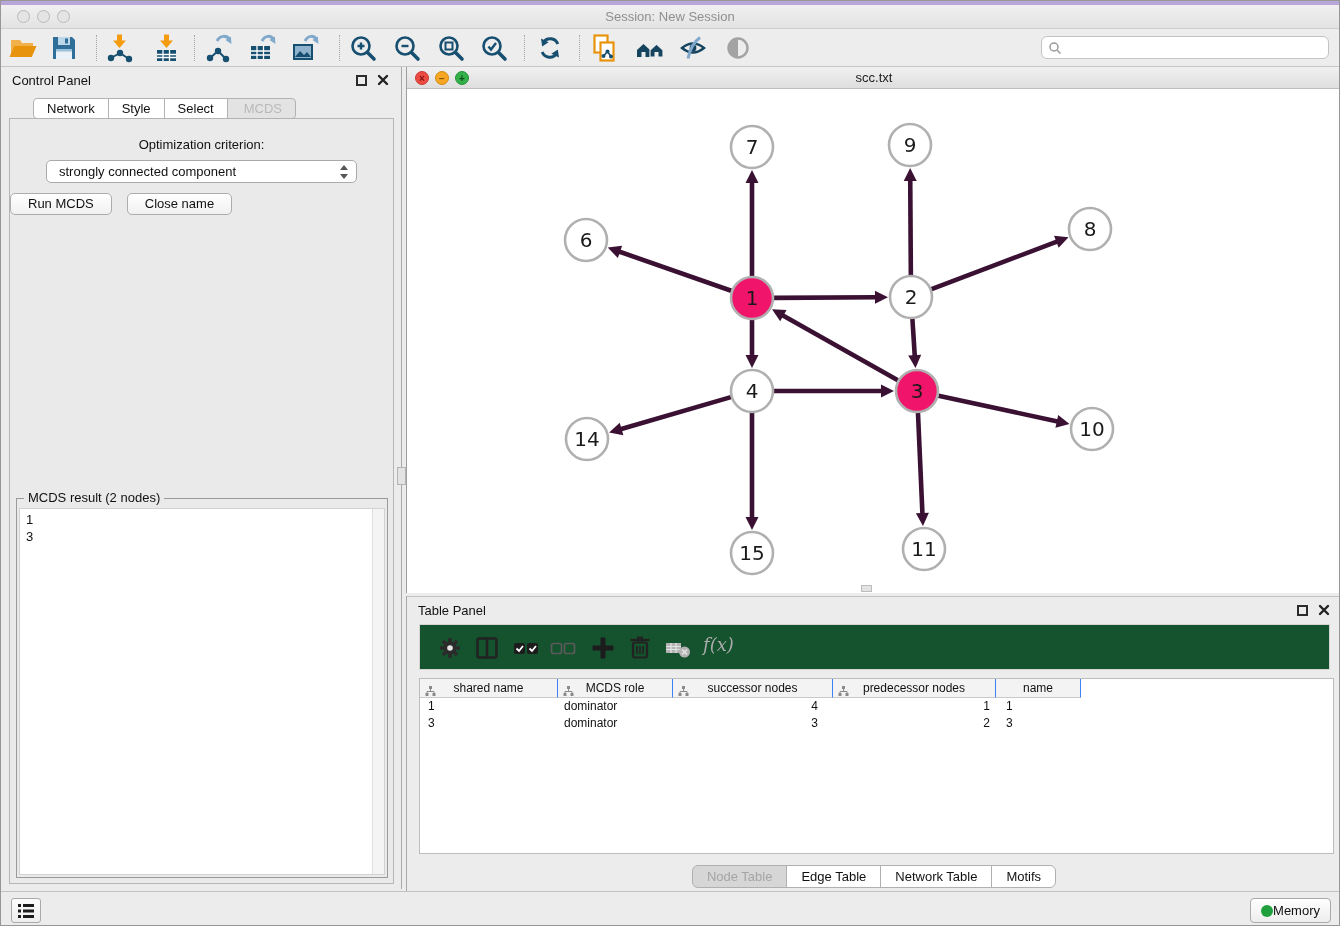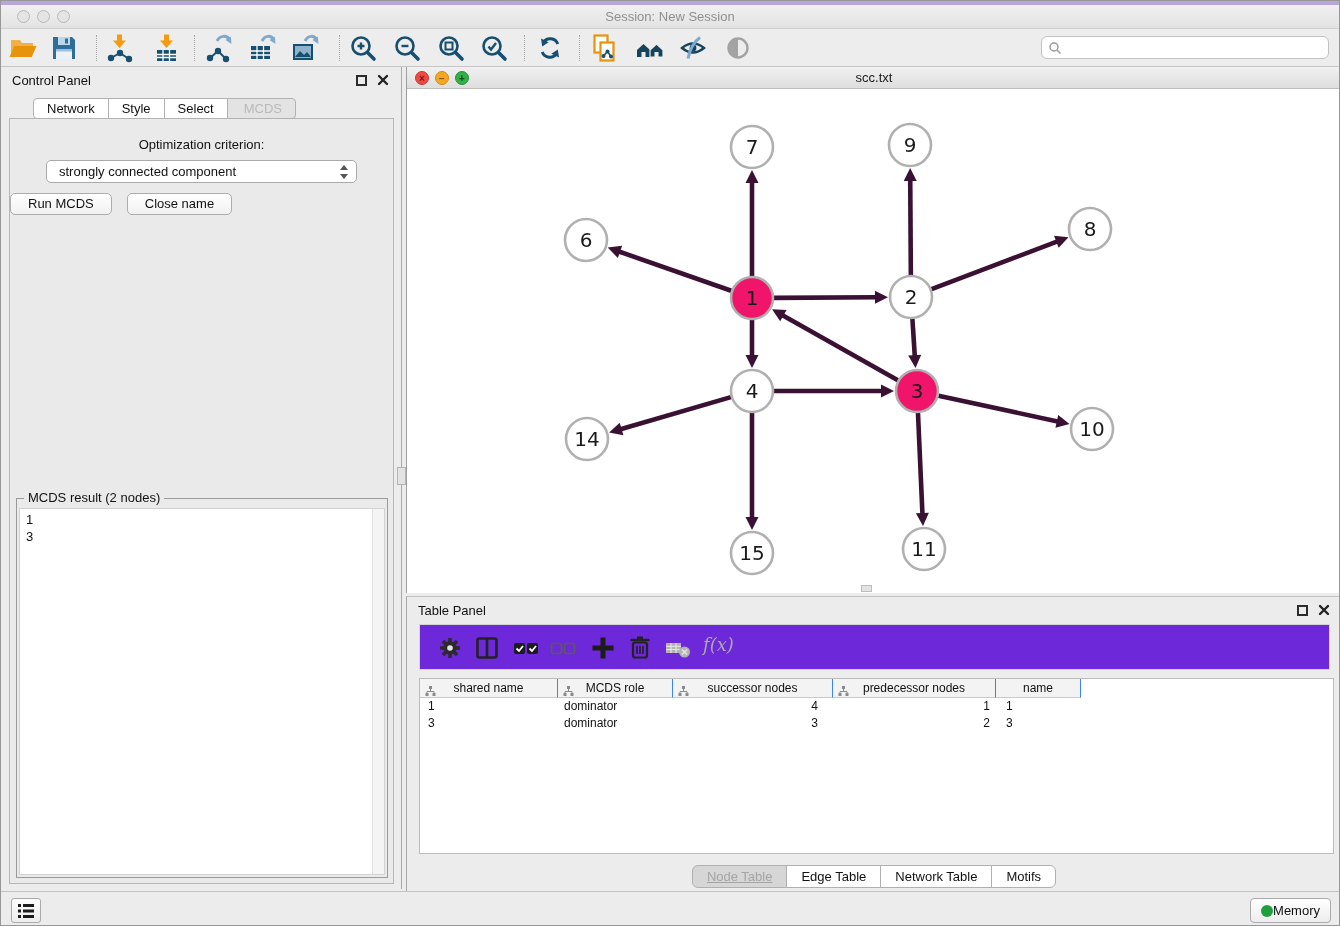--- a/index.html
+++ b/index.html
@@ -78,21 +78,21 @@
 
   .vsplit-handle { position:absolute; left:396px; top:466px; width:9px; height:18px;
                    background:#e3e3e3; border:1px solid #b5b5b5; z-index:5; }
   .hsplit-handle { position:absolute; left:860px; top:584px; width:11px; height:7px;
                    background:#e3e3e3; border:1px solid #bdbdbd; z-index:5; }
 
   
   .table-panel { position:absolute; left:405px; top:595px; width:935px; height:295px;
                  background:#ececec; border-left:1px solid #a9a9a9; border-top:1px solid #c2c2c2; }
   .tp-toolbar { position:absolute; left:12px; top:27px; width:911px; height:46px;
-                background:#6d28d9; border:1px solid #d5d5d5; }
+                background:#14532d; border:1px solid #d5d5d5; }
   .tp-tool { position:absolute; top:8px; width:30px; height:30px; }
   .fx-label { position:absolute; left:283px; top:9px; font-family:"DejaVu Serif", serif;
               font-style:italic; font-size:18px; color:#ababab; }
 
   .tp-table { position:absolute; left:12px; top:81px; width:915px; height:176px;
               background:#fff; border:1px solid #bdbdbd; font-size:12px; color:#111; overflow:hidden; }
   .thead { display:flex; height:19px; }
   .hcell { position:relative; background:#f3f3f3; border-right:1px solid #3b82f6;
            border-bottom:1px solid #c9c9c9; text-align:center; line-height:18px; font-size:12px; }
   .hcell .hier { position:absolute; left:5px; top:4px; }
@@ -103,21 +103,21 @@
   .c1 { width:115px; padding-left:6px; }
   .c2 { width:160px; text-align:right; padding-right:15px; }
   .c3 { width:163px; text-align:right; padding-right:6px; }
   .c4 { width:85px;  padding-left:10px; }
 
   .tp-tabs { position:absolute; left:0; top:268px; width:100%; display:flex; justify-content:center; }
   .seg { height:23px; line-height:21px; font-size:13px; padding:0 14px; background:#fff;
          border:1px solid #b0b0b0; margin-left:-1px; color:#111; }
   .seg:first-child { border-radius:6px 0 0 6px; margin-left:0; }
   .seg:last-child { border-radius:0 6px 6px 0; }
-  .seg.selected { background:#d6d6d6; color:#a5a5a5;text-decoration:underline; }
+  .seg.selected { background:#d6d6d6; color:#a5a5a5; }
 
   
   .statusbar { position:absolute; left:0; top:890px; width:100%; height:36px;
                background:#ececec; border-top:1px solid #c2c2c2; }
   .list-btn { position:absolute; left:10px; top:6px; width:30px; height:25px;
               background:linear-gradient(#fdfdfd,#ededed); border:1px solid #aaa; border-radius:3px;
               display:flex; align-items:center; justify-content:center; }
   .memory-btn { position:absolute; right:8px; top:6px; height:25px;
                 background:linear-gradient(#ffffff,#ededed); border:1px solid #aaa; border-radius:4px;
                 display:flex; align-items:center; padding:0 10px; font-size:13px; color:#111; }

